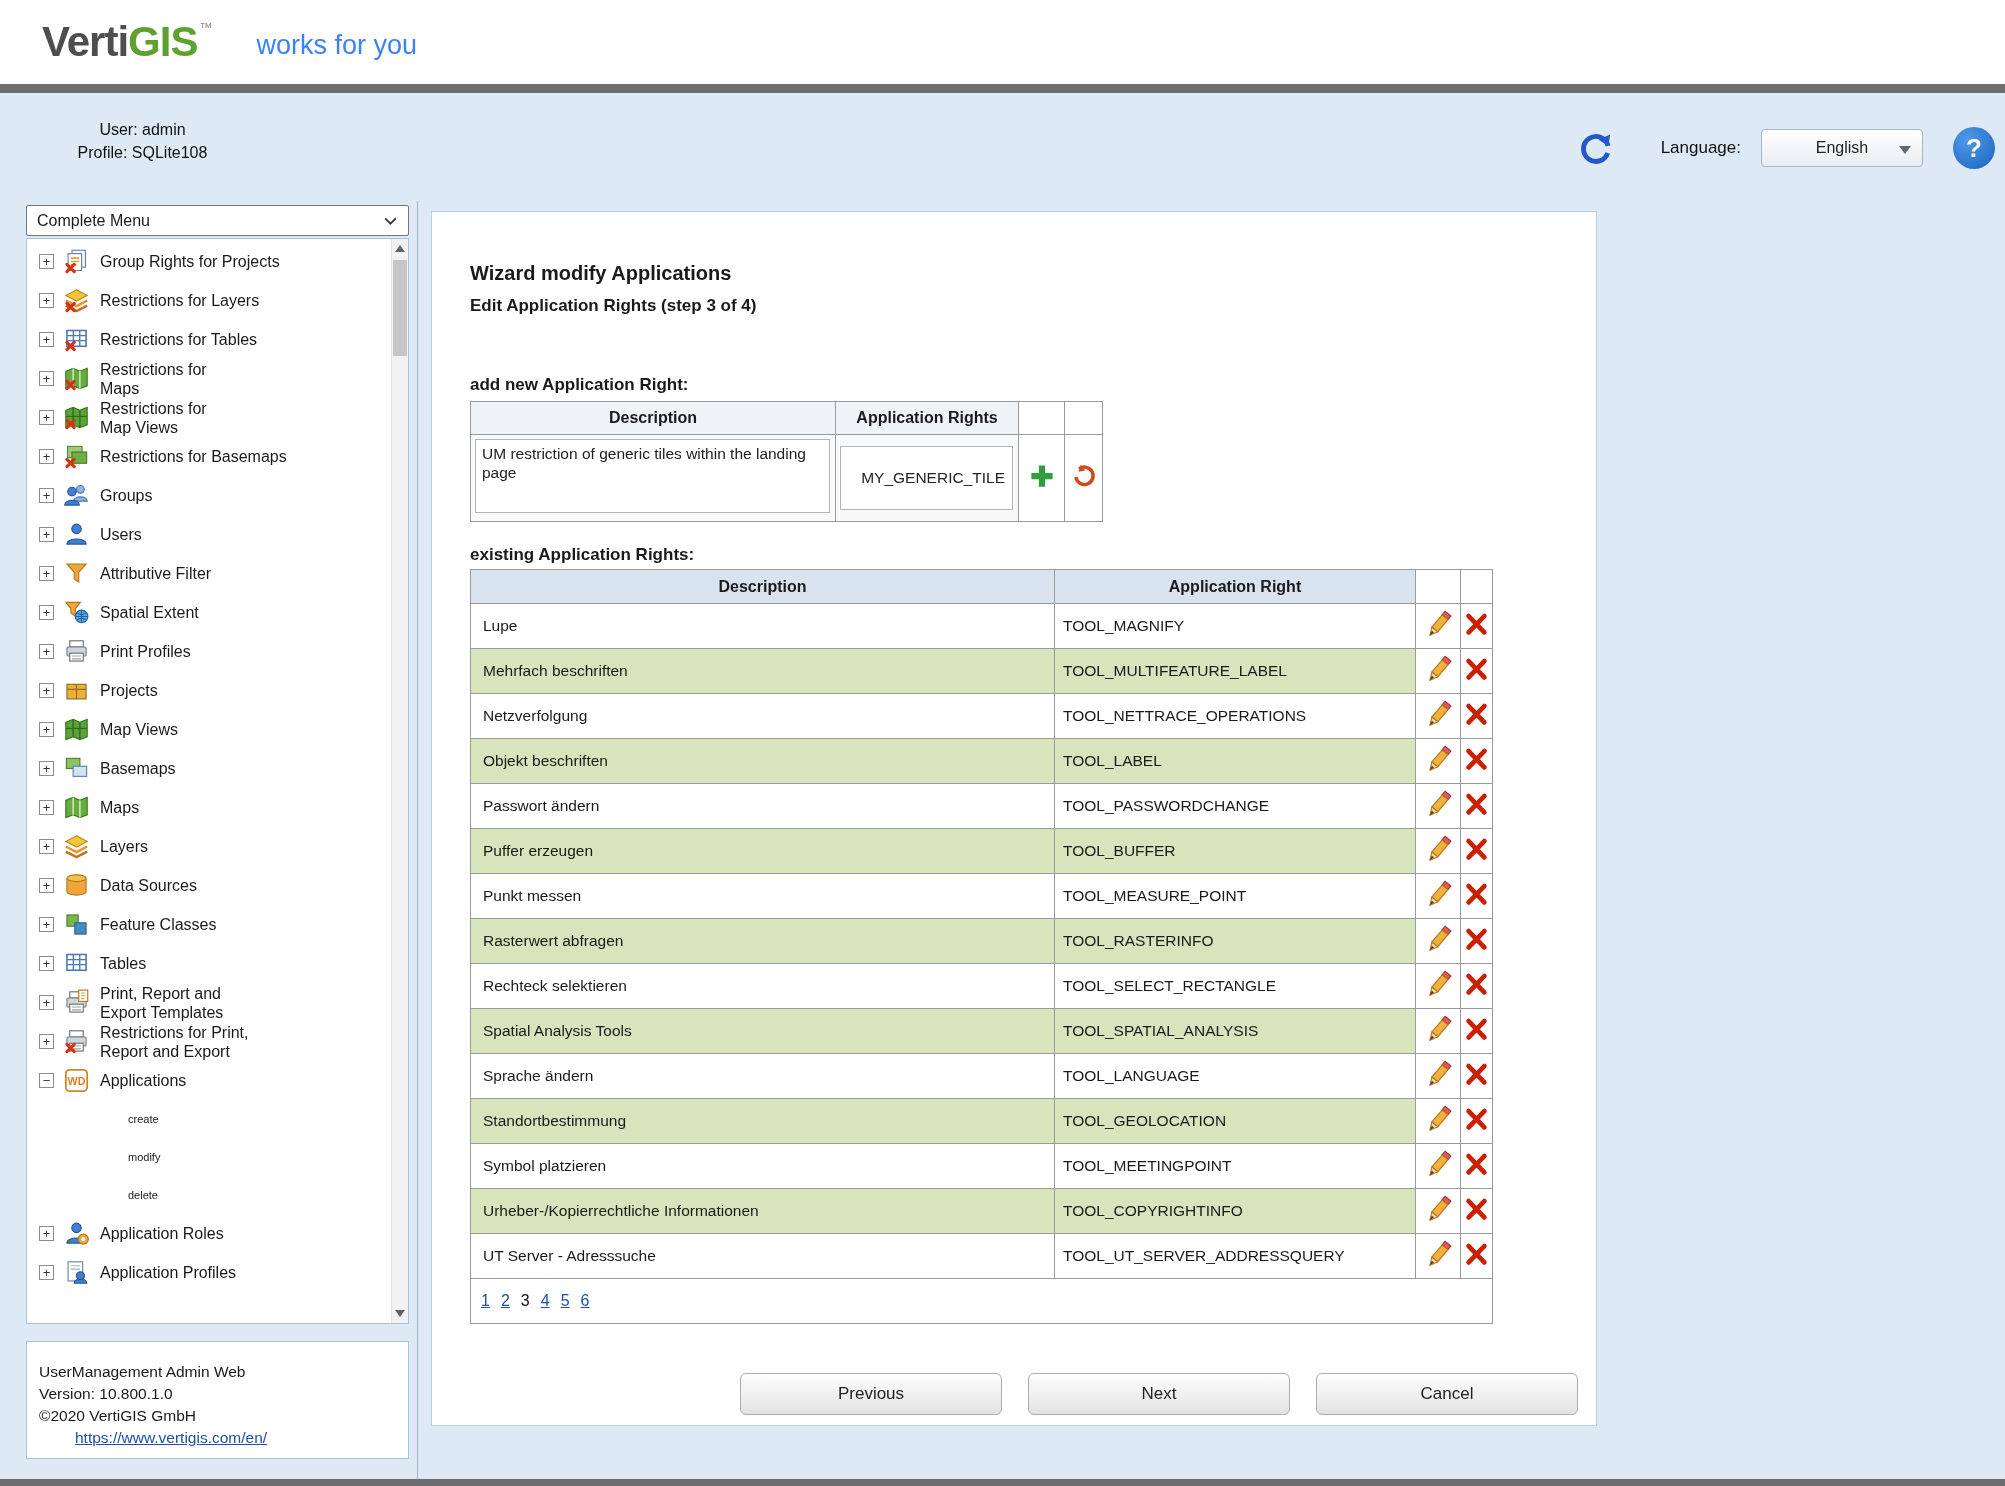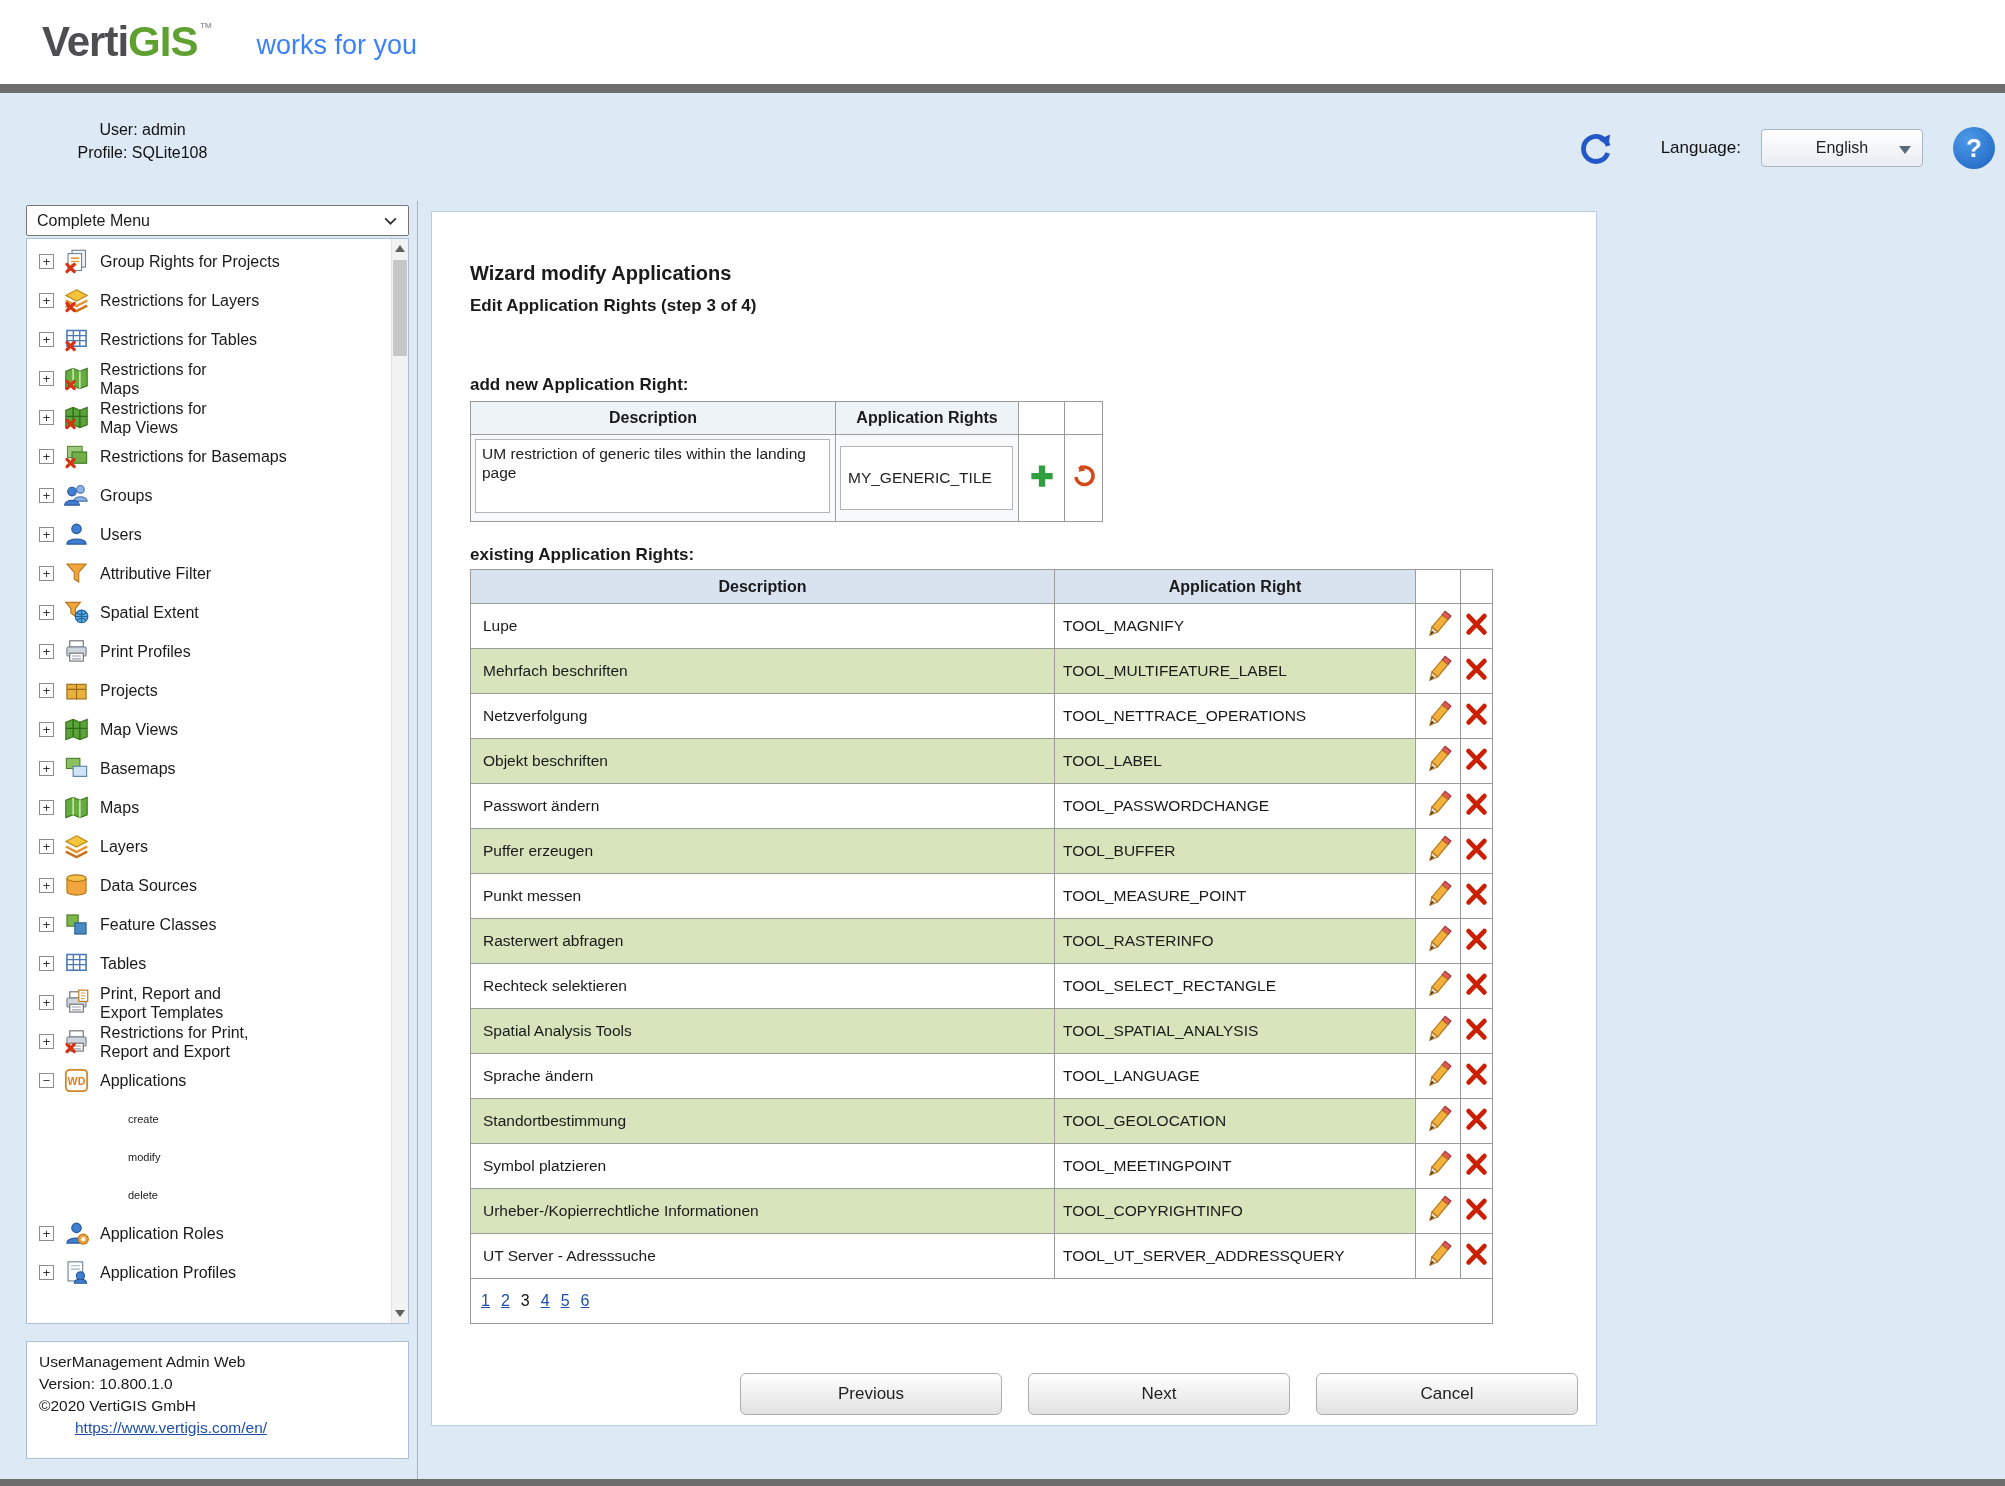--- a/index.html
+++ b/index.html
@@ -66,21 +66,21 @@
 
   .scrollbar { position:absolute; right:0; top:0; width:17px; height:100%; background:#f2f2f2; border-left:1px solid #e2e2e2; }
   .sb-btn { position:absolute; left:0; width:16px; height:17px; display:flex; align-items:center; justify-content:center; cursor:pointer; }
   .sb-up { top:1px; } .sb-down { bottom:1px; }
   .tri-up   { width:0; height:0; border-left:5px solid transparent; border-right:5px solid transparent; border-bottom:7px solid #606060; }
   .tri-down { width:0; height:0; border-left:5px solid transparent; border-right:5px solid transparent; border-top:7px solid #606060; }
   .sb-thumb { position:absolute; left:1px; top:21px; width:14px; height:96px; background:#c6c6c6; cursor:pointer; }
 
   .sidebar-footer {
     position:absolute; left:26px; top:1341px; width:383px; height:118px; background:#fff;
-    border:1px solid #a9c1d6; padding:9px 12px; font-size:15.5px; line-height:22px;
+    border:1px solid #a9c1d6; padding:19px 12px; font-size:15.5px; line-height:22px;
   }
   .sidebar-footer a { color:#1f4fa8;margin-left:36px; }
 
   
   .main-box { position:absolute; left:431px; top:211px; width:1166px; height:1215px; background:#fff; border:1px solid #b7cfe3; }
   .wizard-title    { position:absolute; left:38px; top:50px; font-size:20px; font-weight:bold; }
   .wizard-subtitle { position:absolute; left:38px; top:84px; font-size:17px; font-weight:bold; }
   .add-heading      { position:absolute; left:38px; top:163px; font-size:17px; font-weight:bold; }
   .existing-heading { position:absolute; left:38px; top:333px; font-size:17px; font-weight:bold; }
 
@@ -90,21 +90,21 @@
   .add-table th { height:33px; background:#eef3f8; font-size:16px; font-weight:bold; }
   .add-table th.icon-header { background:#fff; }
   .add-desc-cell  { height:84px; background:#f7f9fb; padding:4px; vertical-align:top; }
   .desc-textarea {
     width:355px; height:74px; resize:none; border:1px solid #b4b4b4; background:#fff;
     font-family:"Liberation Sans", sans-serif; font-size:15.5px; line-height:19px; padding:4px 6px; color:#222;
   }
   .add-input-cell { background:#f7f9fb; padding:4px; vertical-align:middle; }
   .right-input {
     width:173px; height:64px; border:1px solid #b4b4b4; background:#fff;
-    font-family:"Liberation Sans", sans-serif; font-size:15.5px; padding:0 7px; color:#222;
+    font-family:"Liberation Sans", sans-serif; font-size:15.5px; padding:0 7px; color:#222;text-align:right;
   }
   .add-action-cell { background:#fff; text-align:center; vertical-align:middle; }
   .act-icon { display:inline-block; cursor:pointer; }
   .act-icon.add svg { width:30px; height:30px; display:block; }
   .act-icon.undo svg { width:26px; height:26px; display:block; }
 
   .existing-table { position:absolute; left:38px; top:357px; font-size:15.5px; }
   .existing-table th { height:34px; background:#d9e3f0; border:1px solid #9b9b9b; font-size:16px; font-weight:bold; }
   .existing-table th.icon-header { background:#fff; }
   .existing-table td { border:1px solid #9b9b9b; height:45px; }

